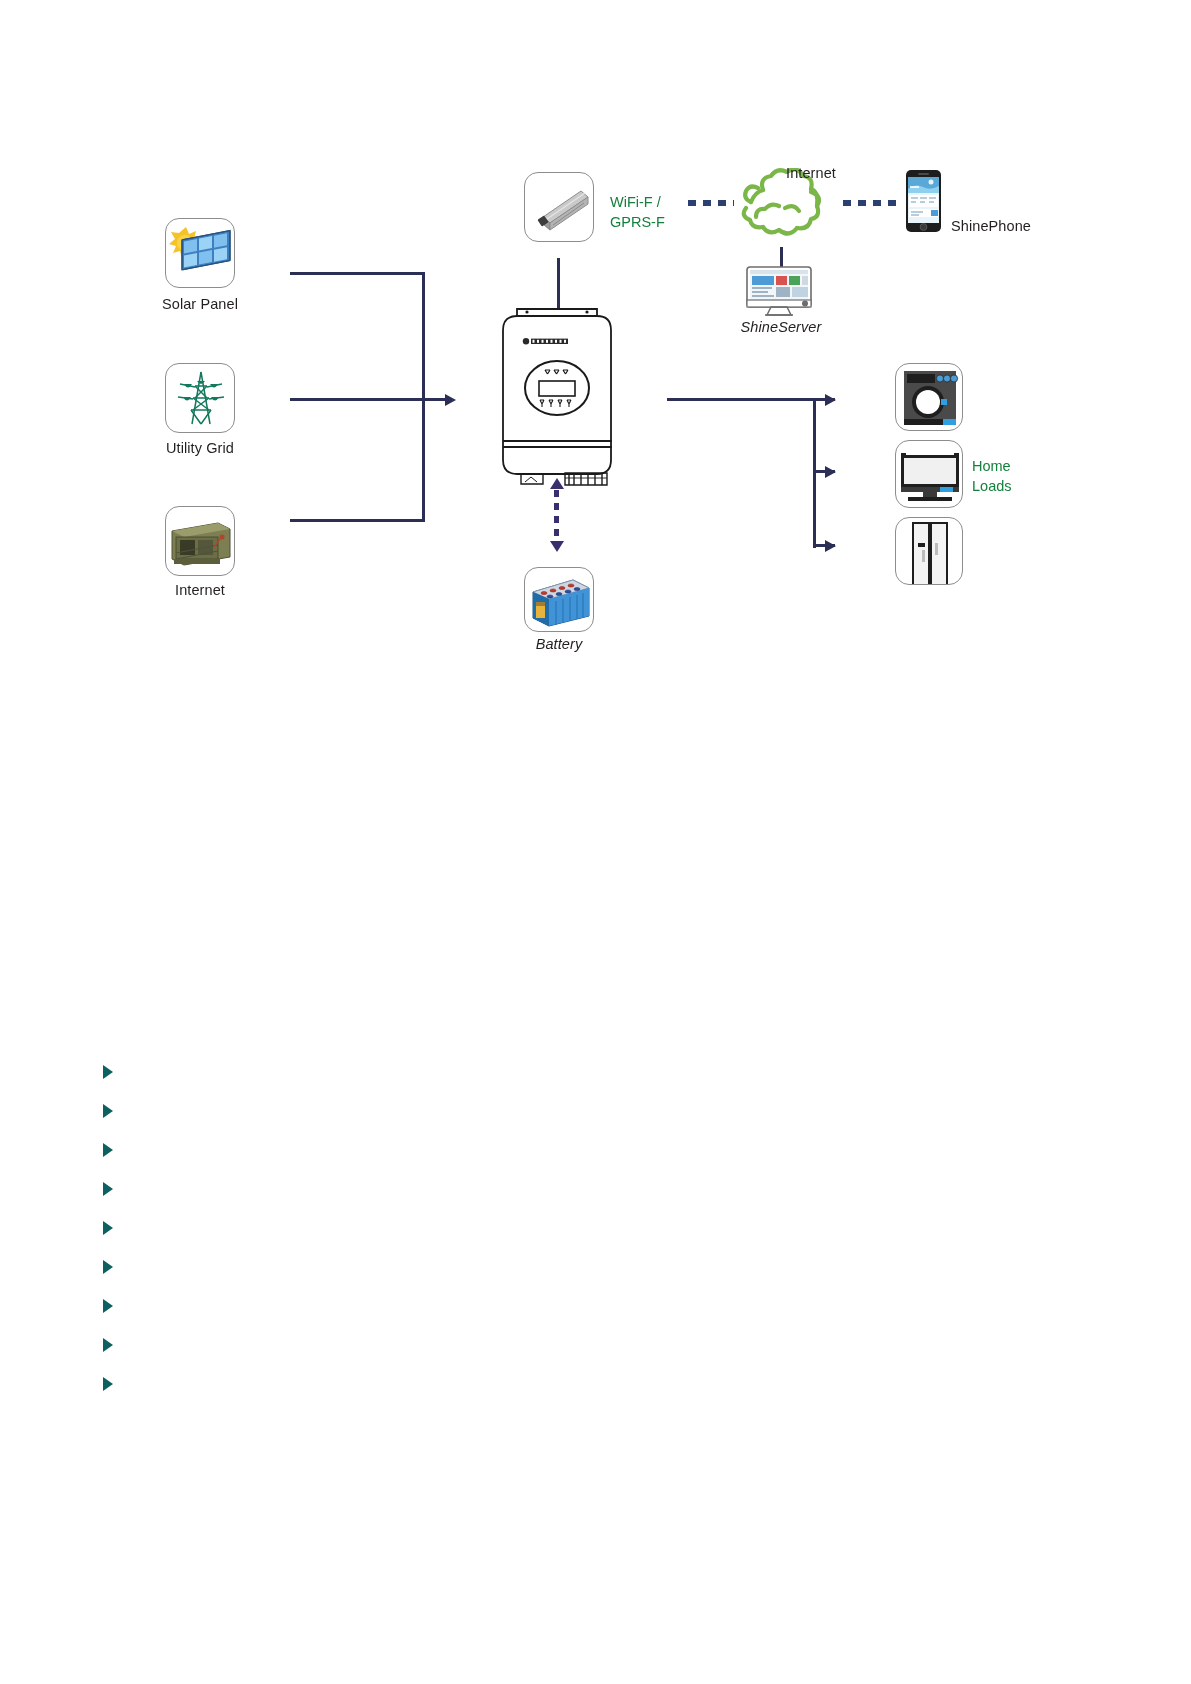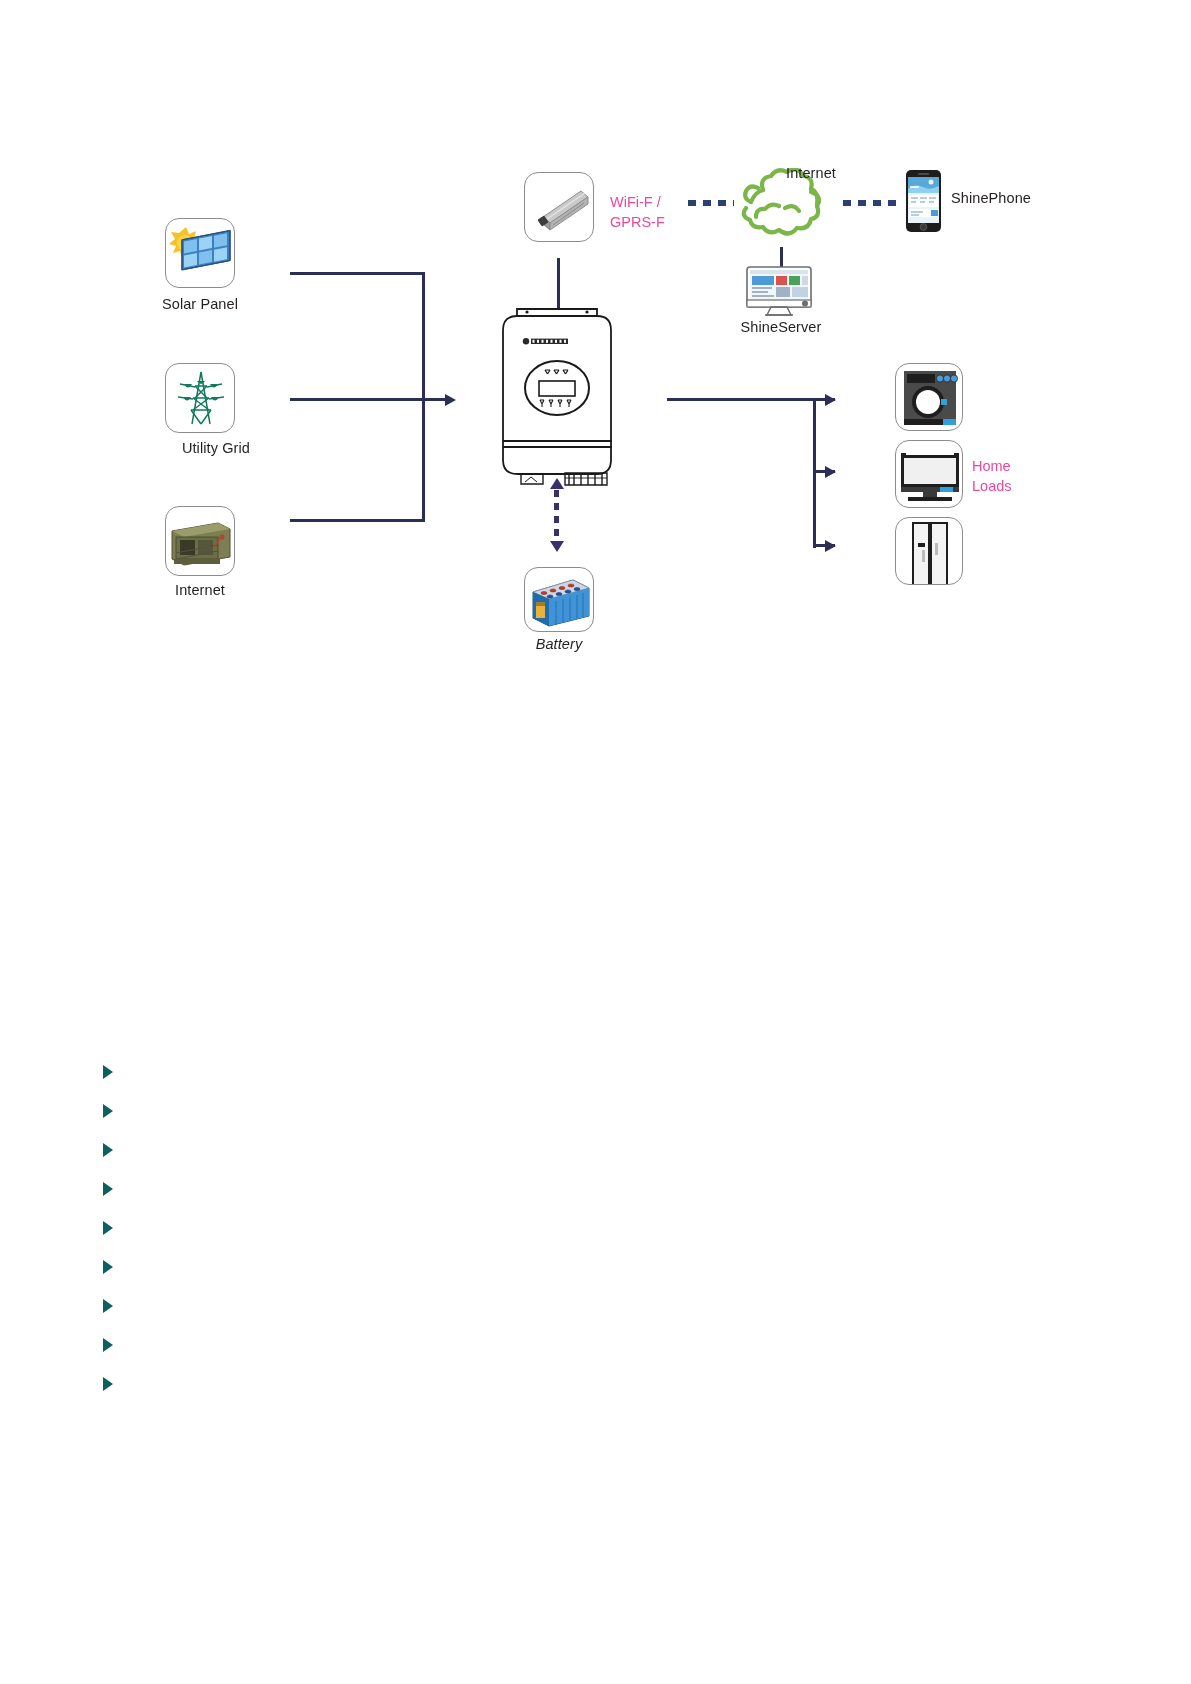--- a/index.html
+++ b/index.html
@@ -34,21 +34,21 @@
     font-size: 14.5px;
     color: #231f20;
     white-space: nowrap;
     letter-spacing: .1px;
   }
   .caption.center { text-align: center; }
 
   .multiline {
     position: absolute;
     font-size: 14.5px;
-    color: #ec4899;
+    color: #15803d;
     line-height: 20px;
     white-space: pre-line;
   }
 
   
   .wire-h {
     position: absolute;
     height: 3px;
     background: #2b2f55;
   }
@@ -139,21 +139,21 @@
       </g>
       <g fill="#13795c">
         <path d="M18 20 q4 7 8 0 z"></path>
         <path d="M52 20 q-4 7 -8 0 z"></path>
         <path d="M17 33 q4 7 8 0 z"></path>
         <path d="M53 33 q-4 7 -8 0 z"></path>
         <path d="M31 17 q4 6 8 0 z"></path>
       </g>
     </svg>
   </div>
-  <div class="caption center" style="left:150px; top:440px; width:100px;text-align:right;">Utility Grid</div>
+  <div class="caption center" style="left:150px; top:440px; width:100px;">Utility Grid</div>
 
   <div class="icon-box" style="left:165px; top:506px; width:70px; height:70px;">
     <svg width="70" height="70" viewBox="0 0 70 70">
       <g>
         <polygon points="6,24 52,16 64,22 64,50 18,58 6,52" fill="#7d7f52" stroke="#4f5132" stroke-width="1"></polygon>
         <polygon points="6,24 52,16 64,22 18,30" fill="#9a9c6b"></polygon>
         <rect x="10" y="30" width="42" height="22" fill="#6c6e46" stroke="#43452a" stroke-width=".8"></rect>
         <rect x="14" y="33" width="15" height="15" fill="#3a3b26"></rect>
         <rect x="32" y="33" width="15" height="15" fill="#55573a"></rect>
         <path d="M10 52 L52 44 M10 46 L52 38" stroke="#50523a" stroke-width="1" fill="none"></path>
@@ -333,21 +333,21 @@
         </g>
         <rect x="47" y="22" width="16" height="10" fill="#bfd3e3"></rect>
 
         <rect x="2" y="35" width="64" height="7" fill="#ffffff" stroke="#6d6d6d" stroke-width="1.2"></rect>
         <circle cx="60" cy="38.5" r="3" fill="#6d6d6d"></circle>
         <path d="M26 42 L22 50 H46 L42 42 Z" fill="none" stroke="#6d6d6d" stroke-width="1.5"></path>
         <path d="M20 50 H48" stroke="#6d6d6d" stroke-width="1.6"></path>
       </g>
     </svg>
   </div>
-  <div class="caption center" style="left:731px; top:319px; width:100px;">ShineServer</div>
+  <div class="caption center" style="left:731px; top:319px; width:100px;font-style:italic;">ShineServer</div>
 
   <div class="node" style="left:905px; top:169px; width:37px; height:64px;">
     <svg width="37" height="64" viewBox="0 0 37 64">
       <g>
         <rect x="1" y="1" width="35" height="62" rx="5" fill="#1d1d1d"></rect>
         <rect x="3" y="8" width="31" height="46" fill="#e9f3fa"></rect>
 
         <rect x="3" y="8" width="31" height="16" fill="#5aa8d8"></rect>
         <path d="M3 20 q8 -6 15 -2 q7 4 16 -1 v7 h-31 z" fill="#8fd0ee"></path>
         <circle cx="26" cy="13" r="2.5" fill="#ffffff" opacity=".85"></circle>
@@ -367,21 +367,21 @@
           <rect x="6" y="42" width="12" height="2"></rect>
           <rect x="6" y="45" width="8" height="2"></rect>
         </g>
         <rect x="26" y="41" width="7" height="6" fill="#4d9bd6"></rect>
 
         <rect x="13" y="4" width="11" height="2" rx="1" fill="#4a4a4a"></rect>
         <circle cx="18.5" cy="58" r="3.4" fill="#3a3a3a" stroke="#606060" stroke-width=".8"></circle>
       </g>
     </svg>
   </div>
-  <div class="caption" style="left:951px; top:190px;">ShinePhone</div>
+  <div class="caption" style="left:951px; top:218px;">ShinePhone</div>
 
   <div class="wire-h" style="left:667px; top:398px; width:149px;"></div>
   <div class="wire-v" style="left:813px; top:398px; height:150px;"></div>
 
   <div class="wire-h" style="left:813px; top:398px; width:22px;"></div>
   <div class="arrow-head" style="left:825px; top:394px;"></div>
 
   <div class="wire-h" style="left:813px; top:470px; width:22px;"></div>
   <div class="arrow-head" style="left:825px; top:466px;"></div>
 

